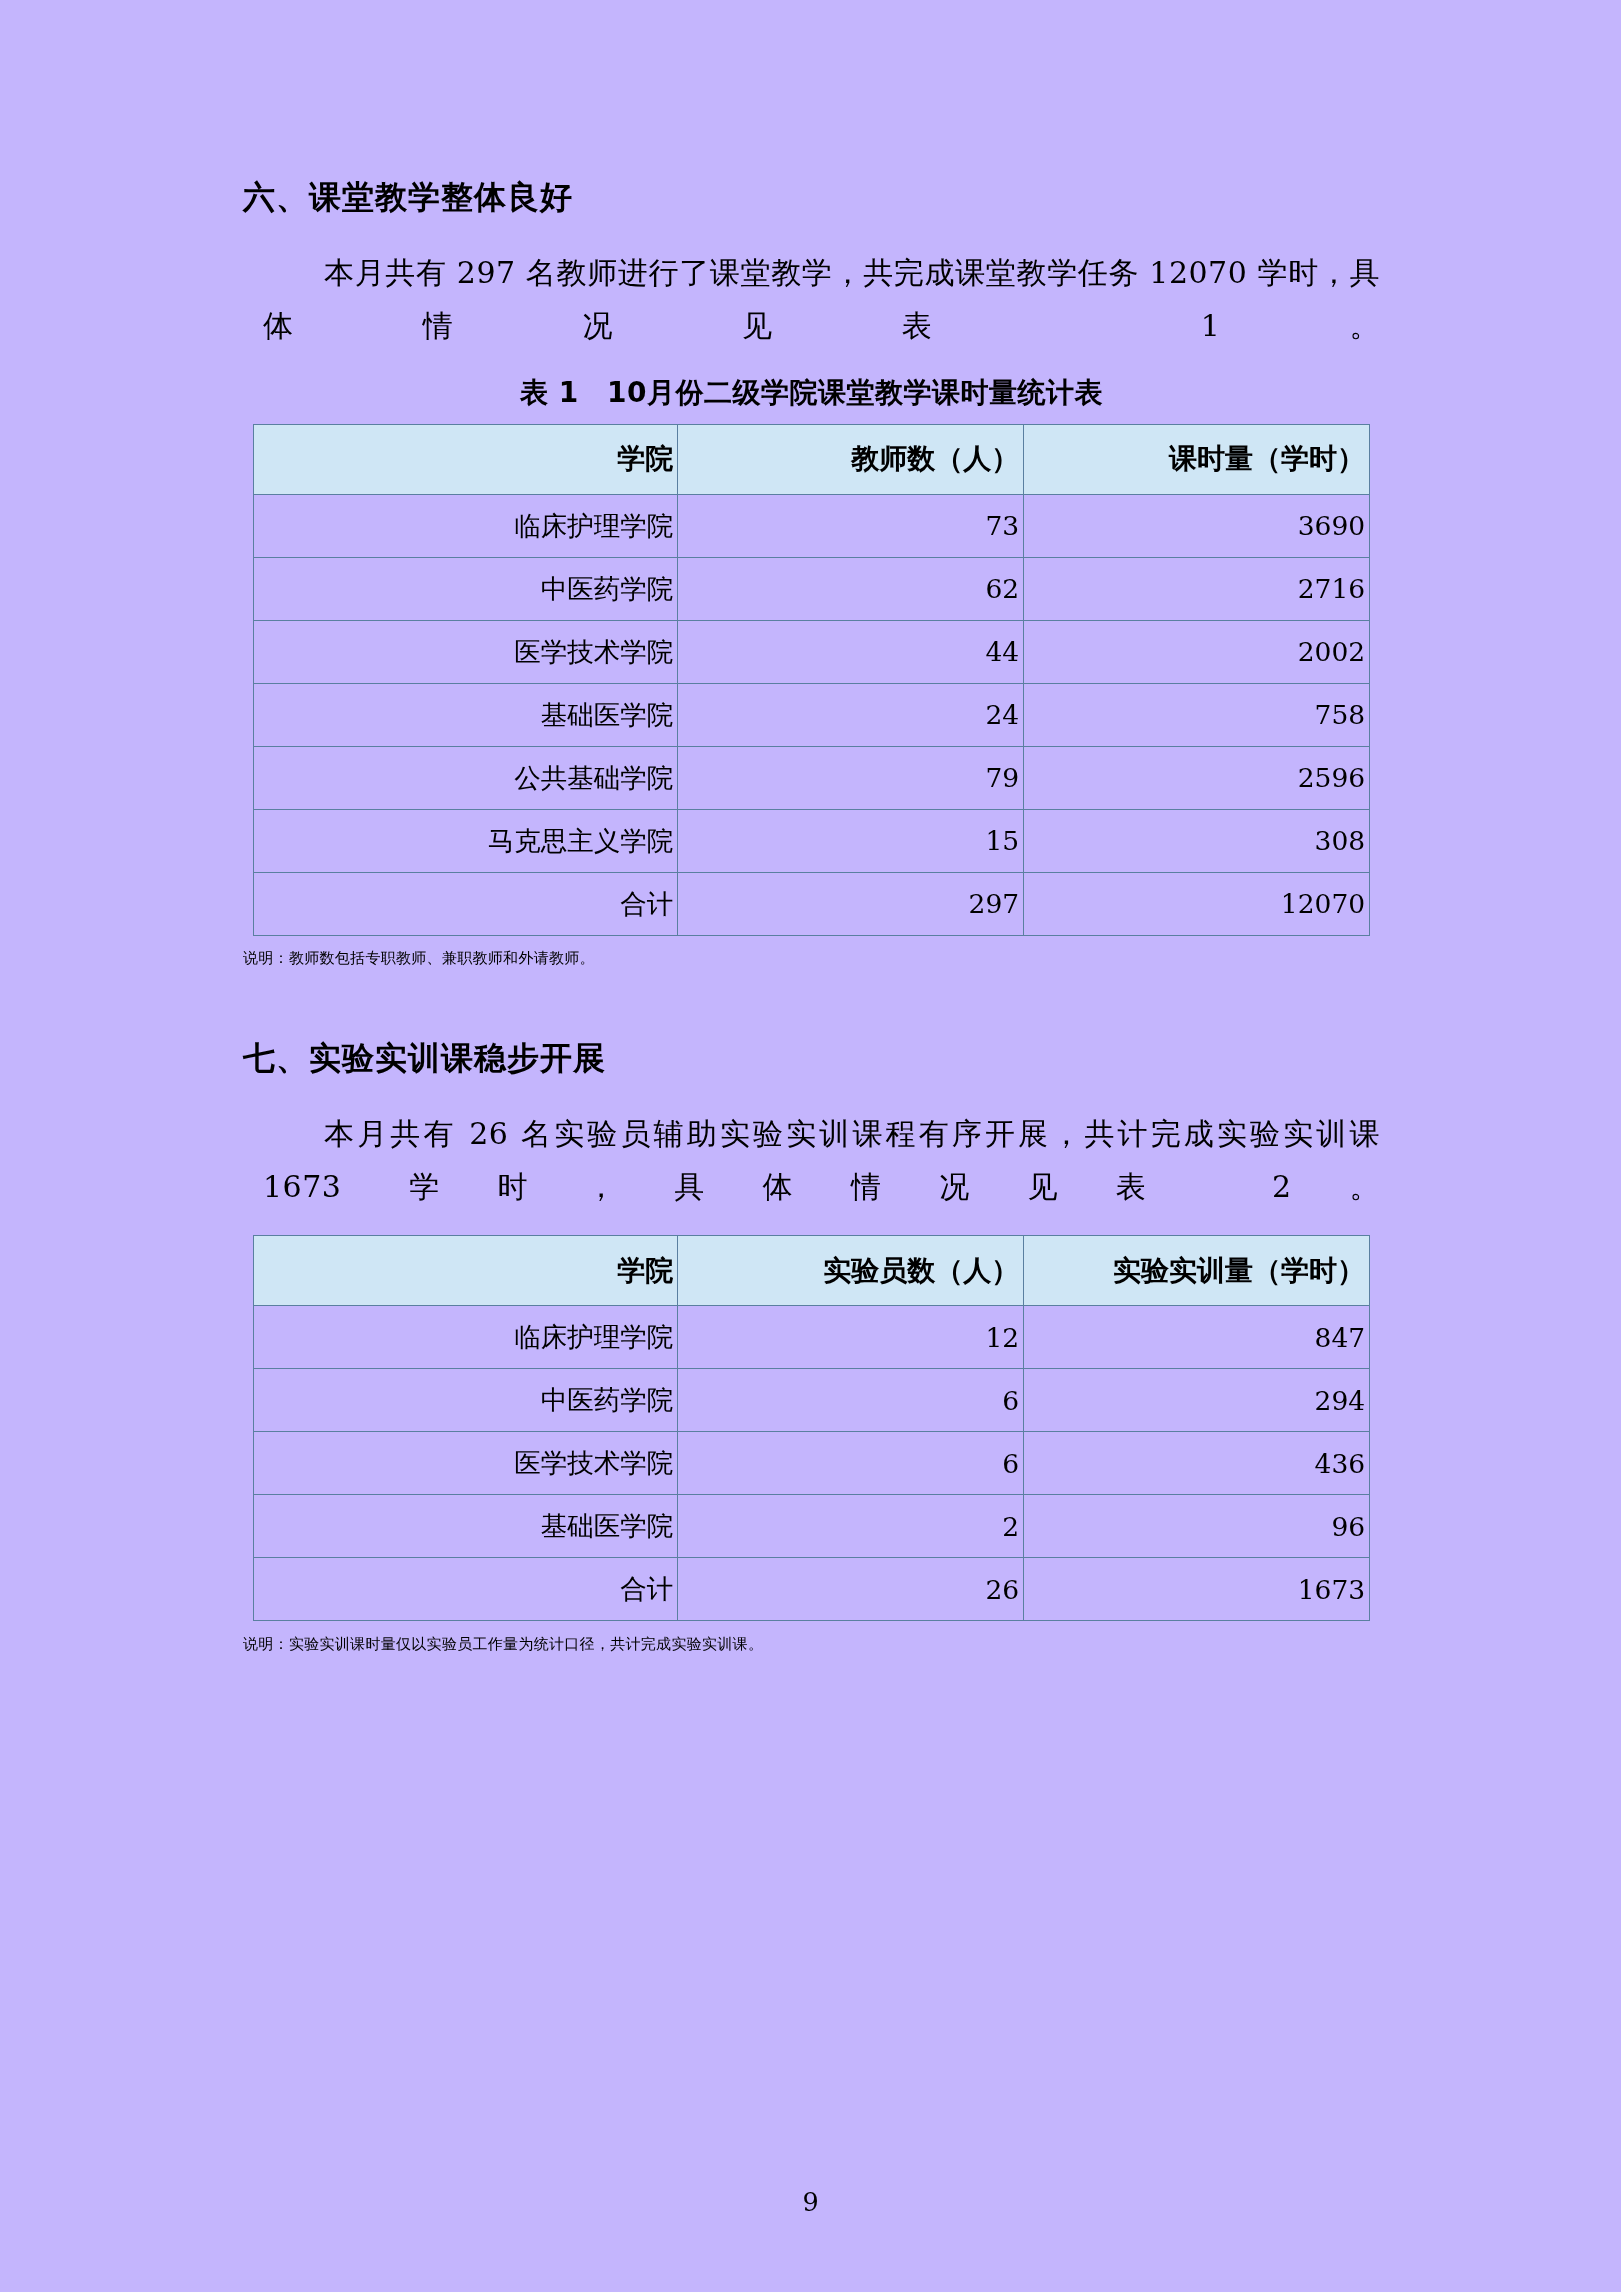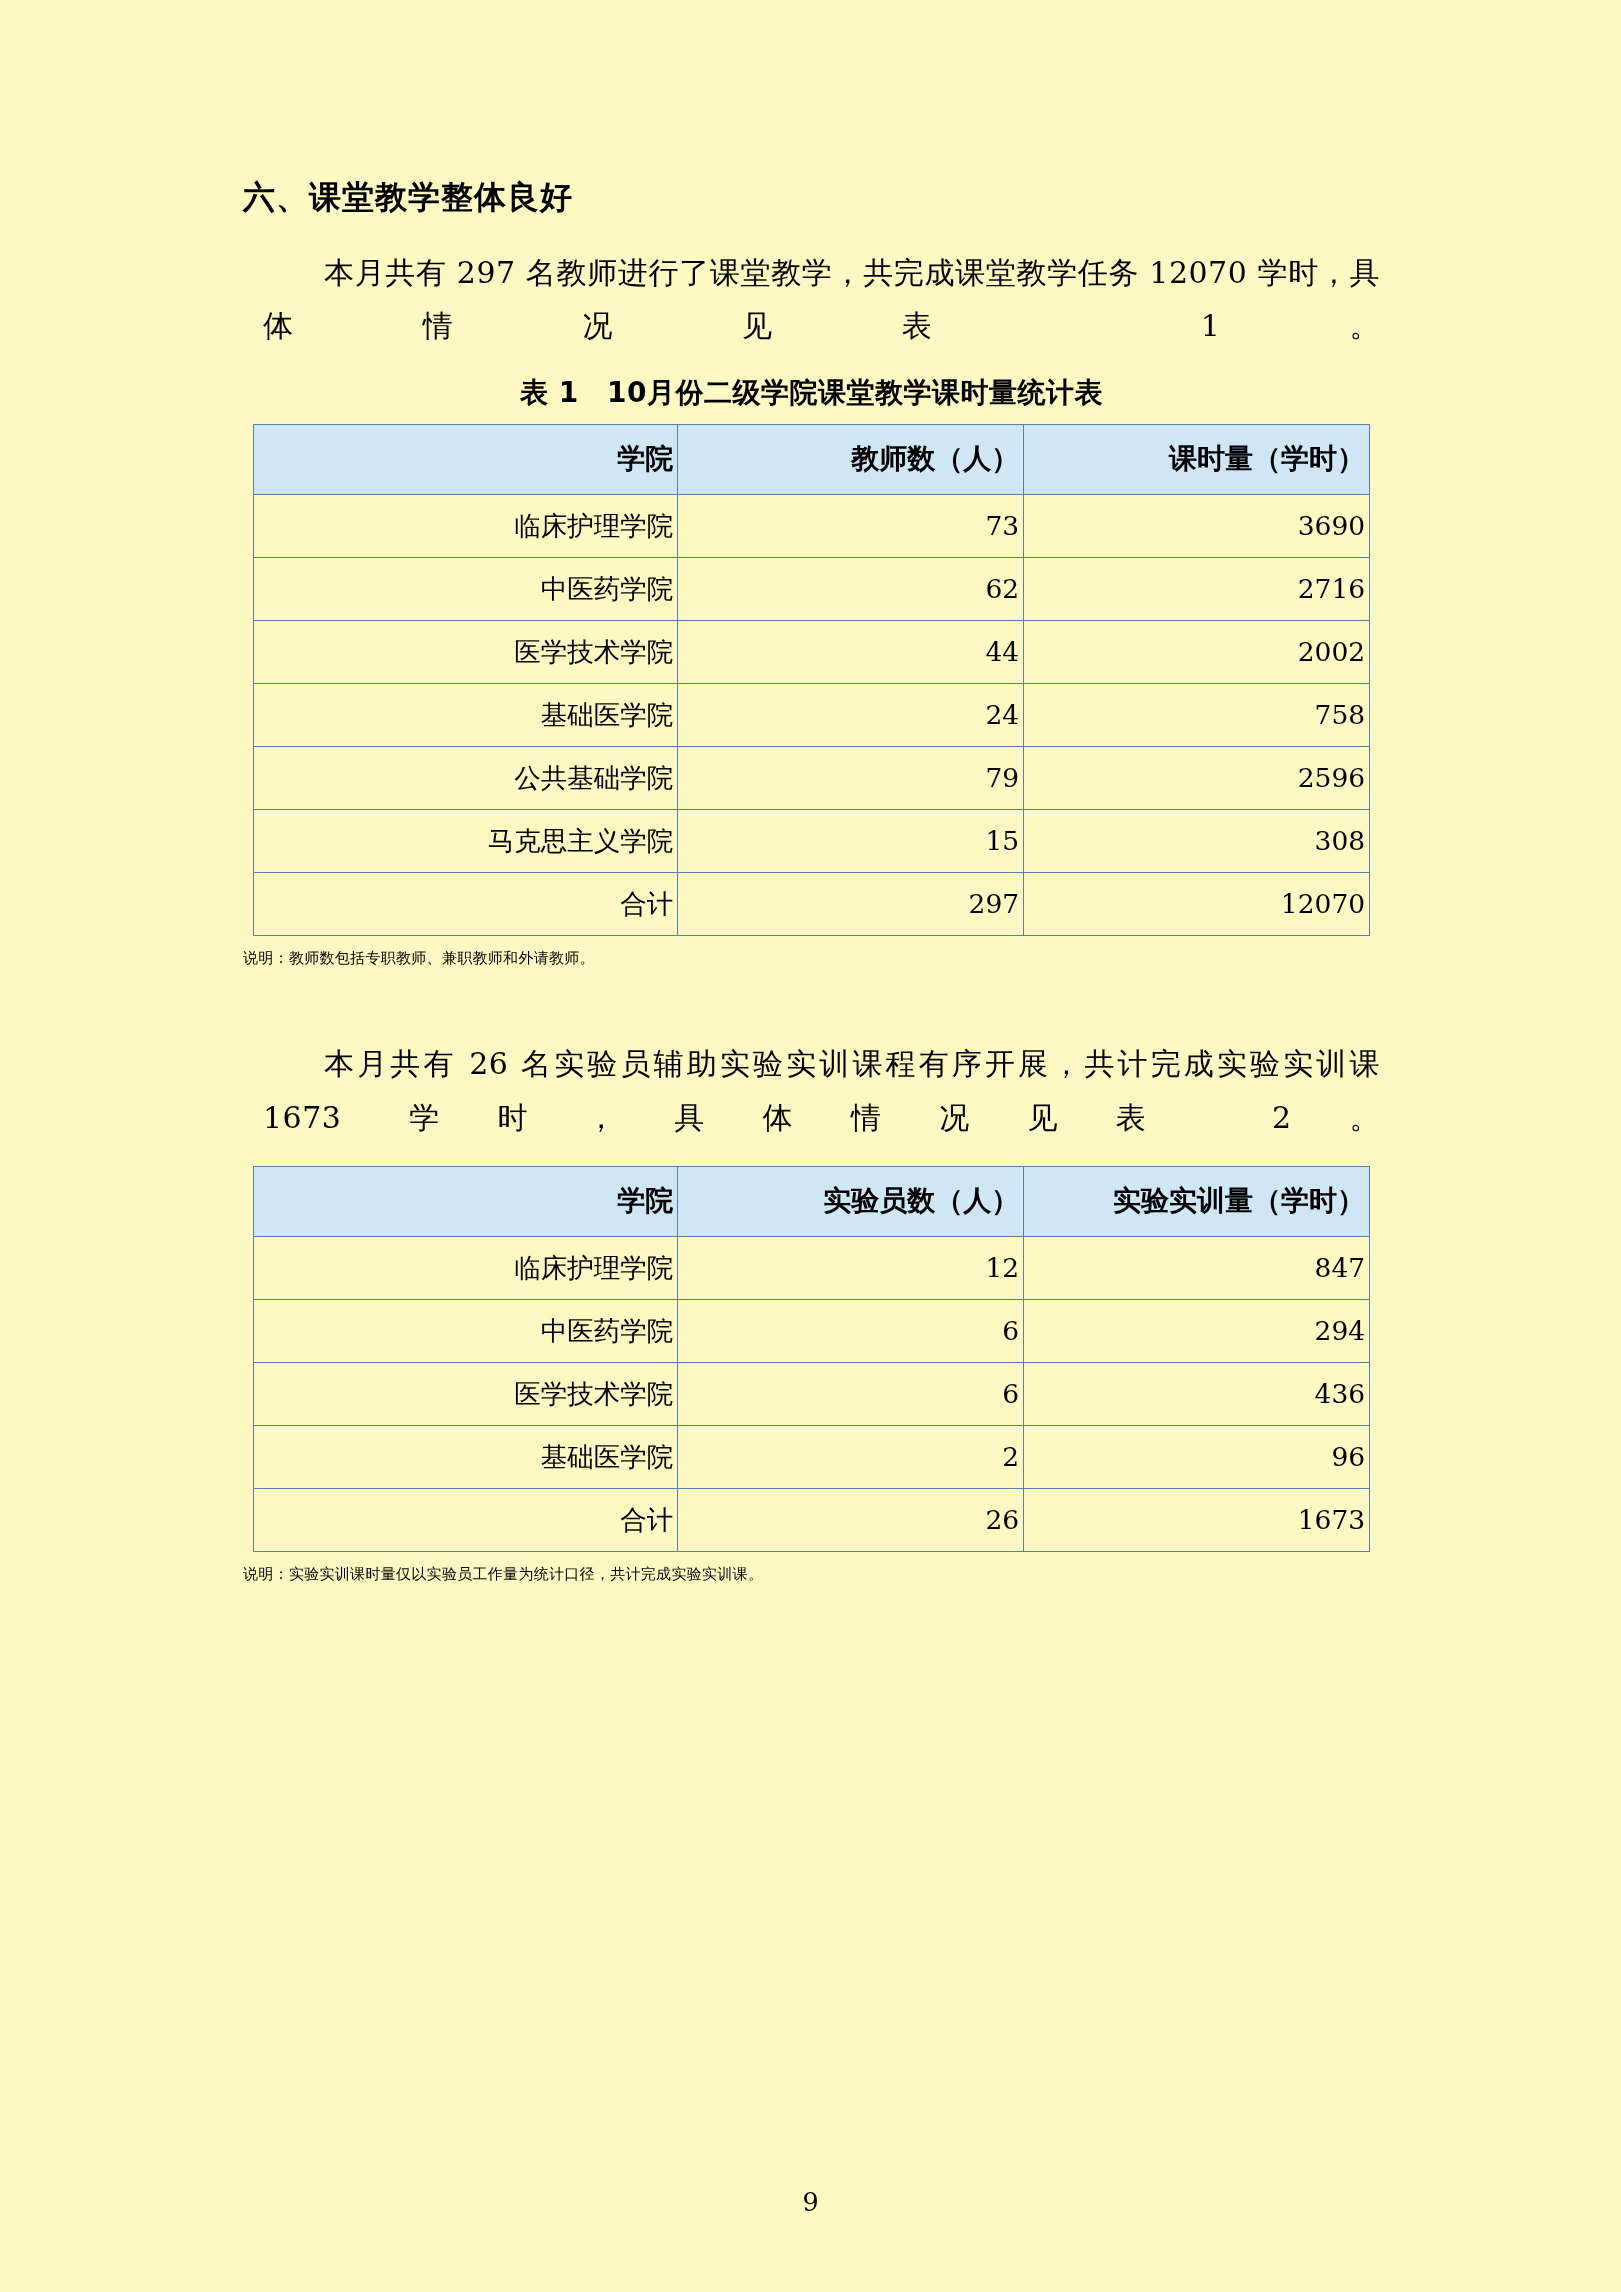--- a/index.html
+++ b/index.html
@@ -4,21 +4,21 @@
 <style>
   html, body {
     margin: 0;
     padding: 0;
     background: #ffffff;
   }
   .page {
     width: 1621px;
     height: 2293px;
     position: relative;
-    background: #fef9c3;
+    background: #c4b5fd;
     box-sizing: border-box;
     font-family: "DejaVu Serif", "Liberation Serif", serif;
     color: #000000;
     overflow: hidden;
   }
   .content {
     position: absolute;
     left: 243px;
     top: 176px;
     width: 1137px;
@@ -154,20 +154,21 @@
           <td>297</td>
           <td>12070</td>
         </tr>
       </tbody>
     </table>
 
     <p class="note">说明：教师数包括专职教师、兼职教师和外请教师。</p>
 
     <div class="gap-big"></div>
 
+    <h2 class="section-title">七、实验实训课稳步开展</h2>
     <p class="body-text justify-spread">本月共有 26 名实验员辅助实验实训课程有序开展，共计完成实验实训课 1673 学时，具体情况见表 2。</p>
 
 
     <table class="data-table">
       <colgroup>
           <col class="c1">
           <col class="c2">
           <col class="c3">
         </colgroup>
       <thead>

